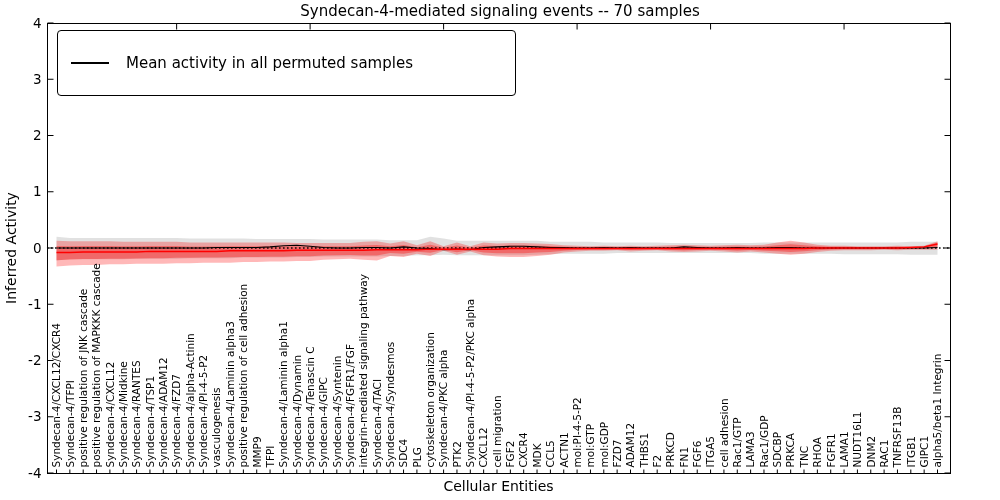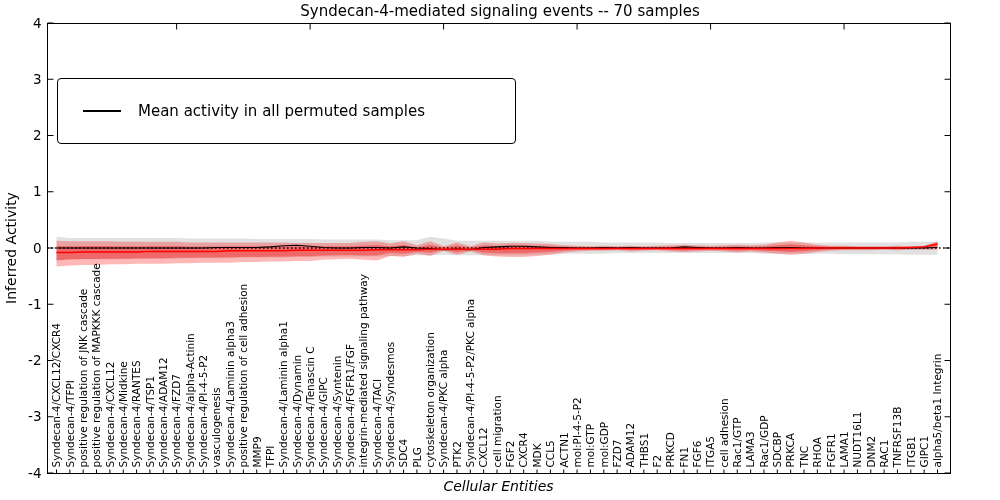--- a/index.html
+++ b/index.html
@@ -1,26 +1,26 @@
 <!DOCTYPE html>
 <html><head>
 <meta charset="utf-8">
 <style>
   html,body{margin:0;padding:0;background:#fff;}
   .page{position:relative;width:1000px;height:500px;background:#ffffff;overflow:hidden;
         font-family:"DejaVu Sans","Liberation Sans",sans-serif;color:#000;}
   .chart-title{position:absolute;top:2px;left:0;width:1000px;text-align:center;
         font-size:15px;color:#000;}
-  .x-axis-title{position:absolute;top:478px;left:0;width:997px;text-align:center;font-size:14px;font-style:italic;}
+  .x-axis-title{position:absolute;top:478px;left:0;width:997px;text-align:center;font-size:14px;}
   .y-axis-title{position:absolute;left:11px;top:248px;white-space:nowrap;font-size:14px;
         transform:translate(-50%,-50%) rotate(-90deg);}
   .plot-svg{position:absolute;left:0;top:0;}
   .legend{position:absolute;left:57px;top:30px;width:459px;height:66px;border:1px solid #000;
         border-radius:4px;background:#fff;display:flex;flex-direction:column;
-        justify-content:space-evenly;box-sizing:border-box;z-index:5;padding:3px 12px;margin-top:48px;}
+        justify-content:space-evenly;box-sizing:border-box;z-index:5;padding:3px 0;}
   .legend-row{display:flex;align-items:center;padding-left:13px;}
   .legend-swatch{width:38px;height:2px;margin-right:17px;flex:0 0 auto;}
   .legend-label{font-size:15px;line-height:1.1;}
 </style>
 </head>
 <body>
 
 <div class="page">
   <div class="chart-title">Syndecan-4-mediated signaling events -- 70 samples</div>
   <div class="y-axis-title">Inferred Activity</div>

